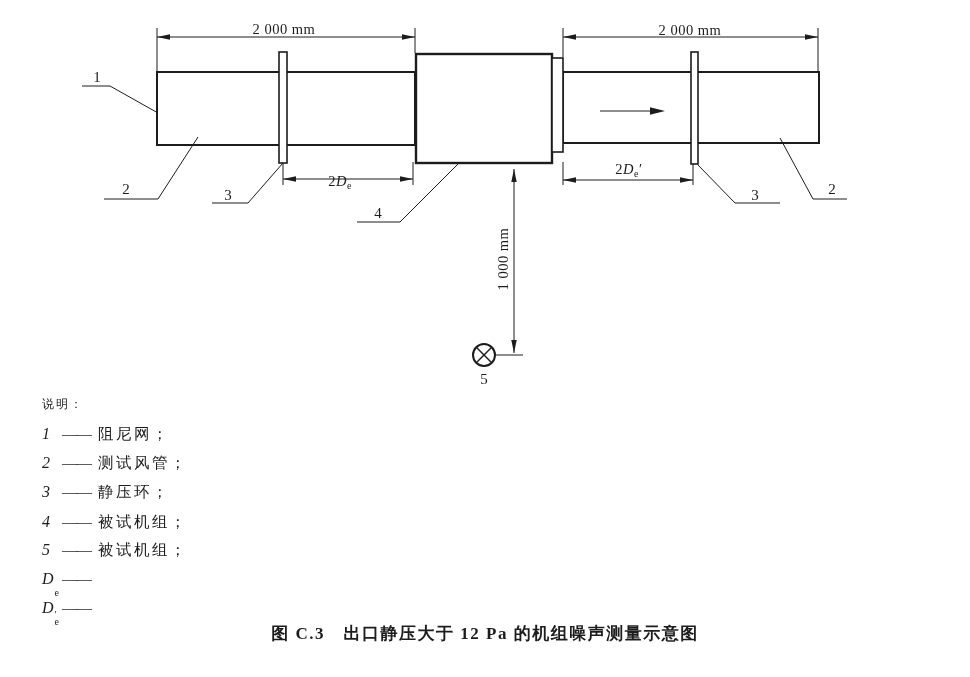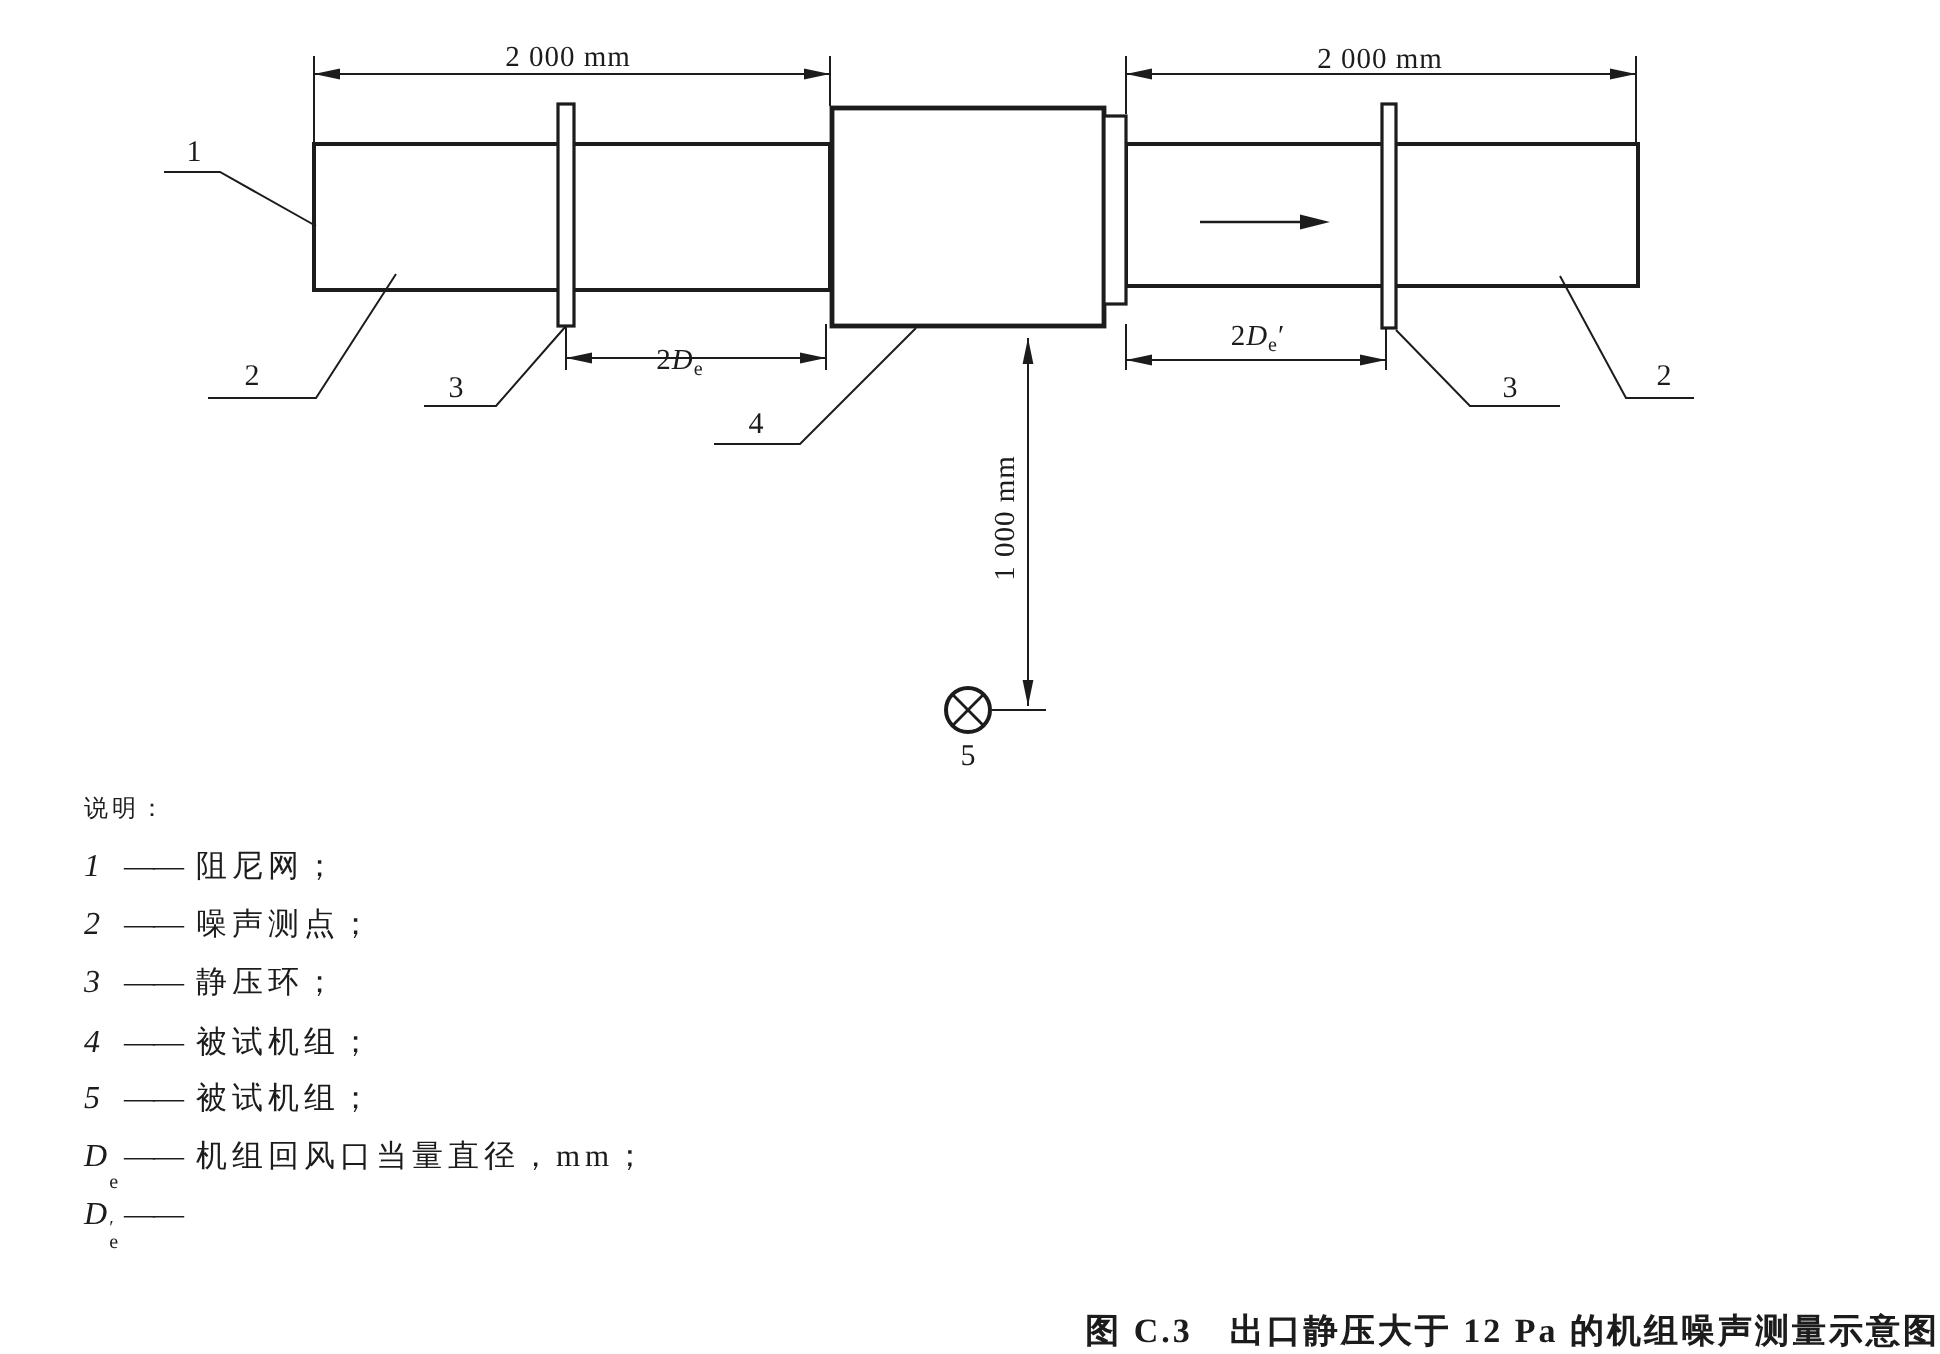--- a/index.html
+++ b/index.html
@@ -32,21 +32,21 @@
   .lg-num{min-width:18px;font-size:15px;}
   .lg-num i{font-style:italic;font-size:16px;}
   .stack{
     display:inline-flex;flex-direction:column;align-items:flex-start;
     font-size:10px;line-height:7px;vertical-align:-5px;margin-left:1px;
   }
   .stack .pr,.stack .sb{font-size:10px;line-height:7px;}
   .lg-dash{margin:0 7px 0 2px;letter-spacing:-1px;}
   .lg-term{letter-spacing:2.5px;}
   .caption{
-    position:absolute;left:0;top:654px;width:970px;text-align:right;
+    position:absolute;left:0;top:622px;width:970px;text-align:center;
     font-weight:bold;font-size:17px;letter-spacing:1.5px;
   }
 </style>
 </head>
 <body>
 
 <div class="diagram">
   <svg width="970" height="400" viewBox="0 0 970 400">
     <g stroke="#1c1c1c" fill="none">
 
@@ -145,21 +145,21 @@
         </span></span>
     <span class="lg-dash">——</span>
     <span class="lg-term">阻尼网；</span>
   </div>
   <div class="legend-row" style="top:453px">
     <span class="lg-num"><i>2</i><span class="stack">
           <span class="pr"></span>
           <span class="sb"></span>
         </span></span>
     <span class="lg-dash">——</span>
-    <span class="lg-term">噪声测点；</span>
+    <span class="lg-term">测试风管；</span>
   </div>
   <div class="legend-row" style="top:482px">
     <span class="lg-num"><i>3</i><span class="stack">
           <span class="pr"></span>
           <span class="sb"></span>
         </span></span>
     <span class="lg-dash">——</span>
     <span class="lg-term">静压环；</span>
   </div>
   <div class="legend-row" style="top:512px">
@@ -177,21 +177,20 @@
         </span></span>
     <span class="lg-dash">——</span>
     <span class="lg-term">被试机组；</span>
   </div>
   <div class="legend-row" style="top:569px">
     <span class="lg-num"><i>D</i><span class="stack">
           <span class="pr"></span>
           <span class="sb">e</span>
         </span></span>
     <span class="lg-dash">——</span>
-    <span class="lg-term">机组回风口当量直径，mm；</span>
   </div>
   <div class="legend-row" style="top:598px">
     <span class="lg-num"><i>D</i><span class="stack">
           <span class="pr">′</span>
           <span class="sb">e</span>
         </span></span>
     <span class="lg-dash">——</span>
   </div>
 </div>
 

